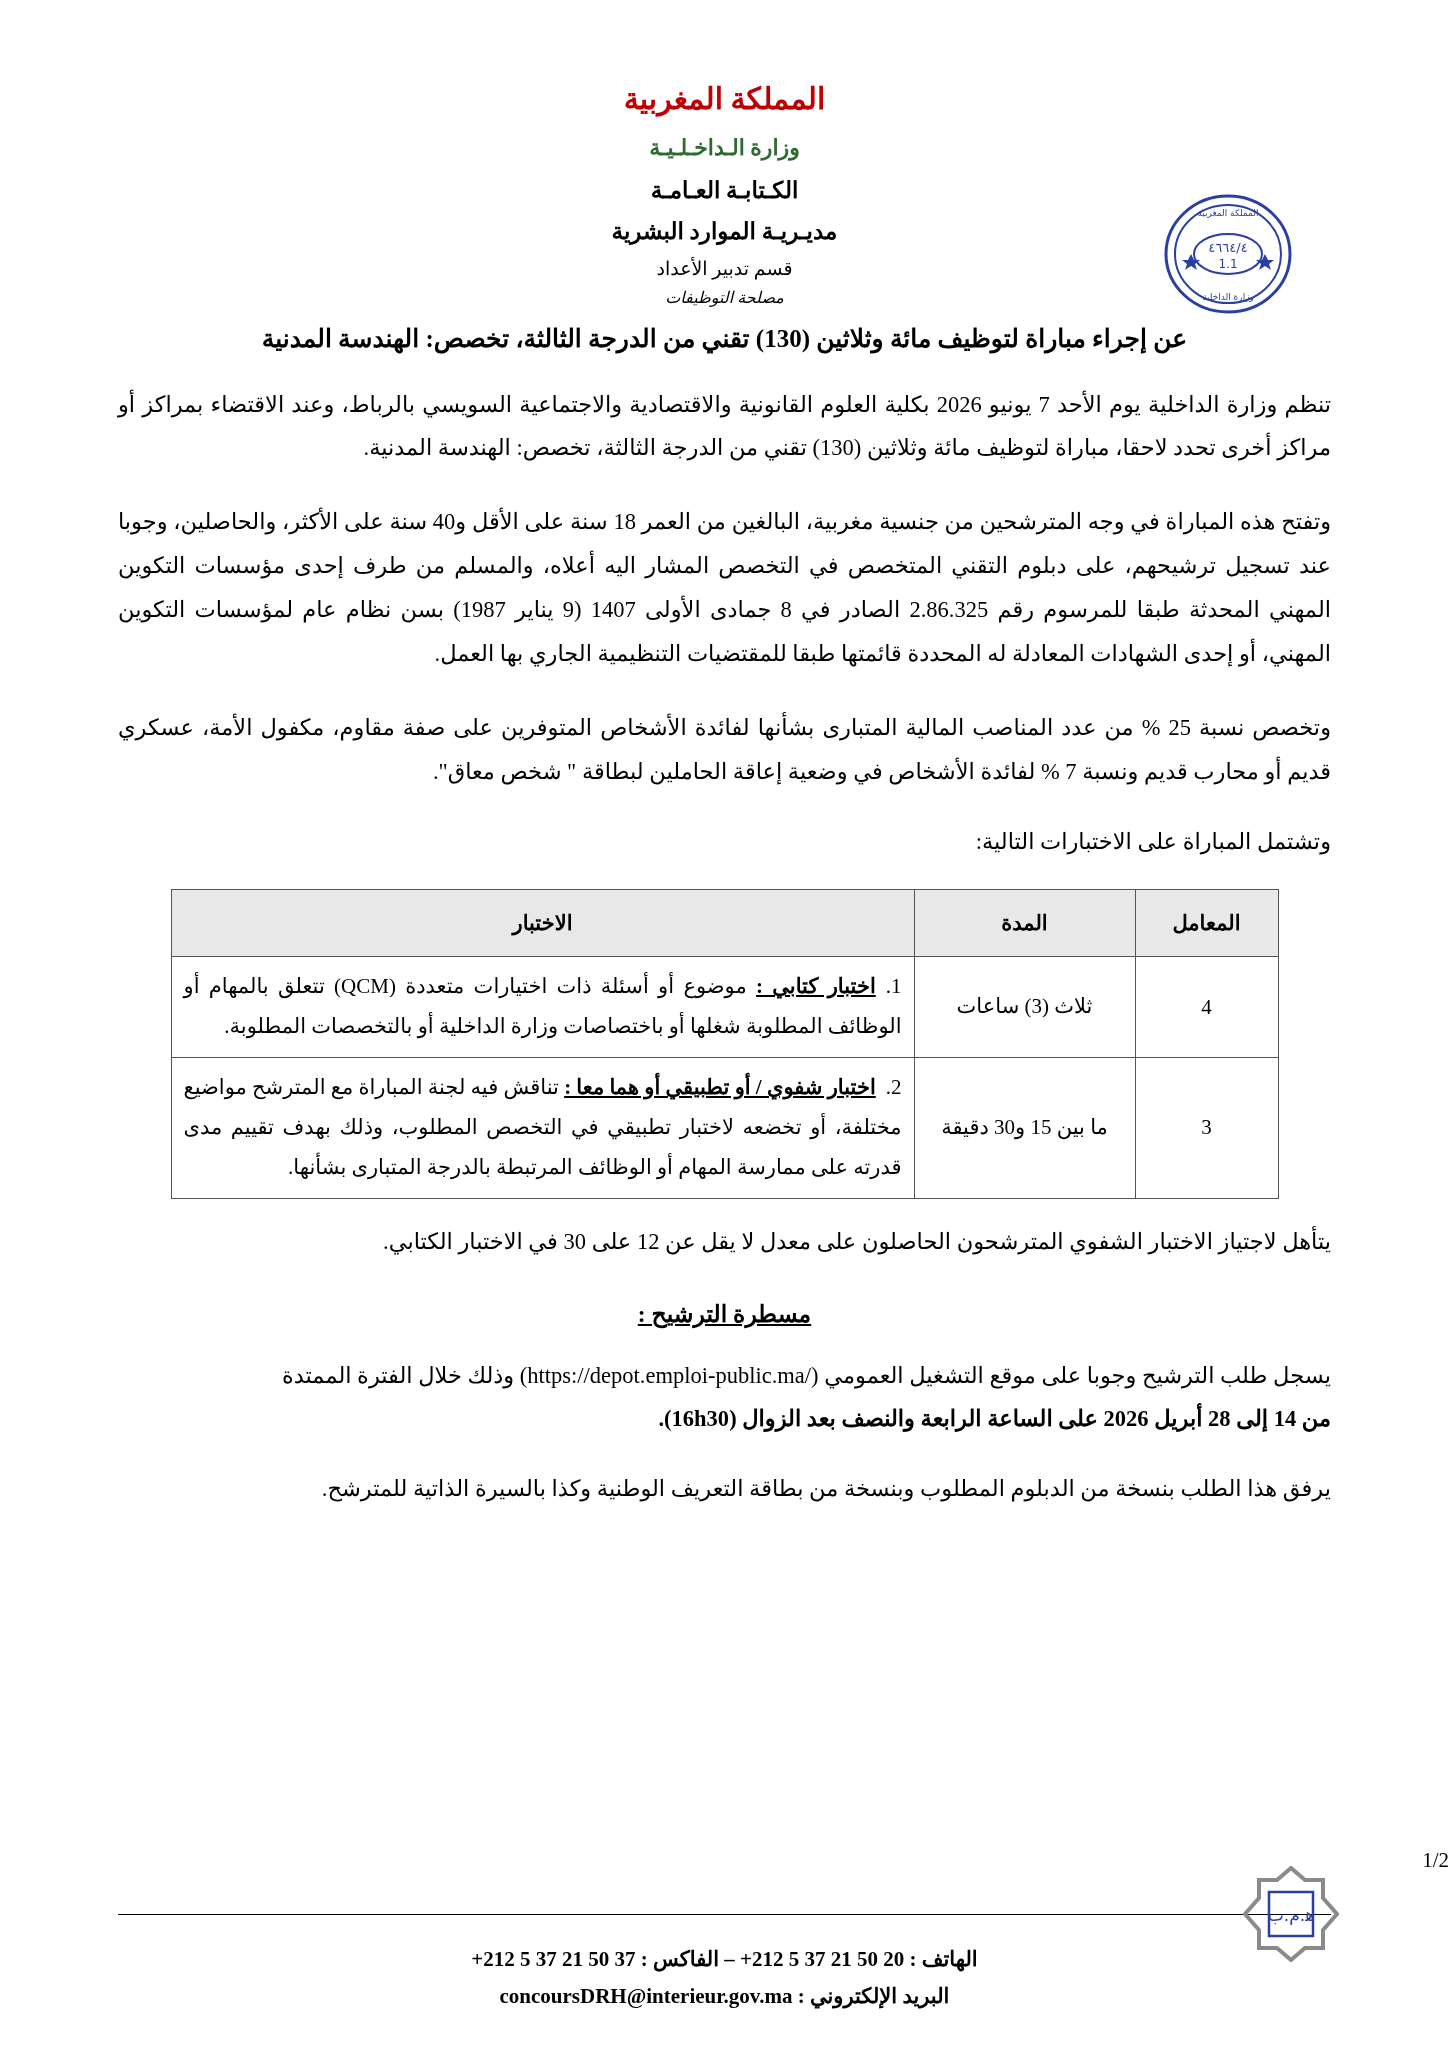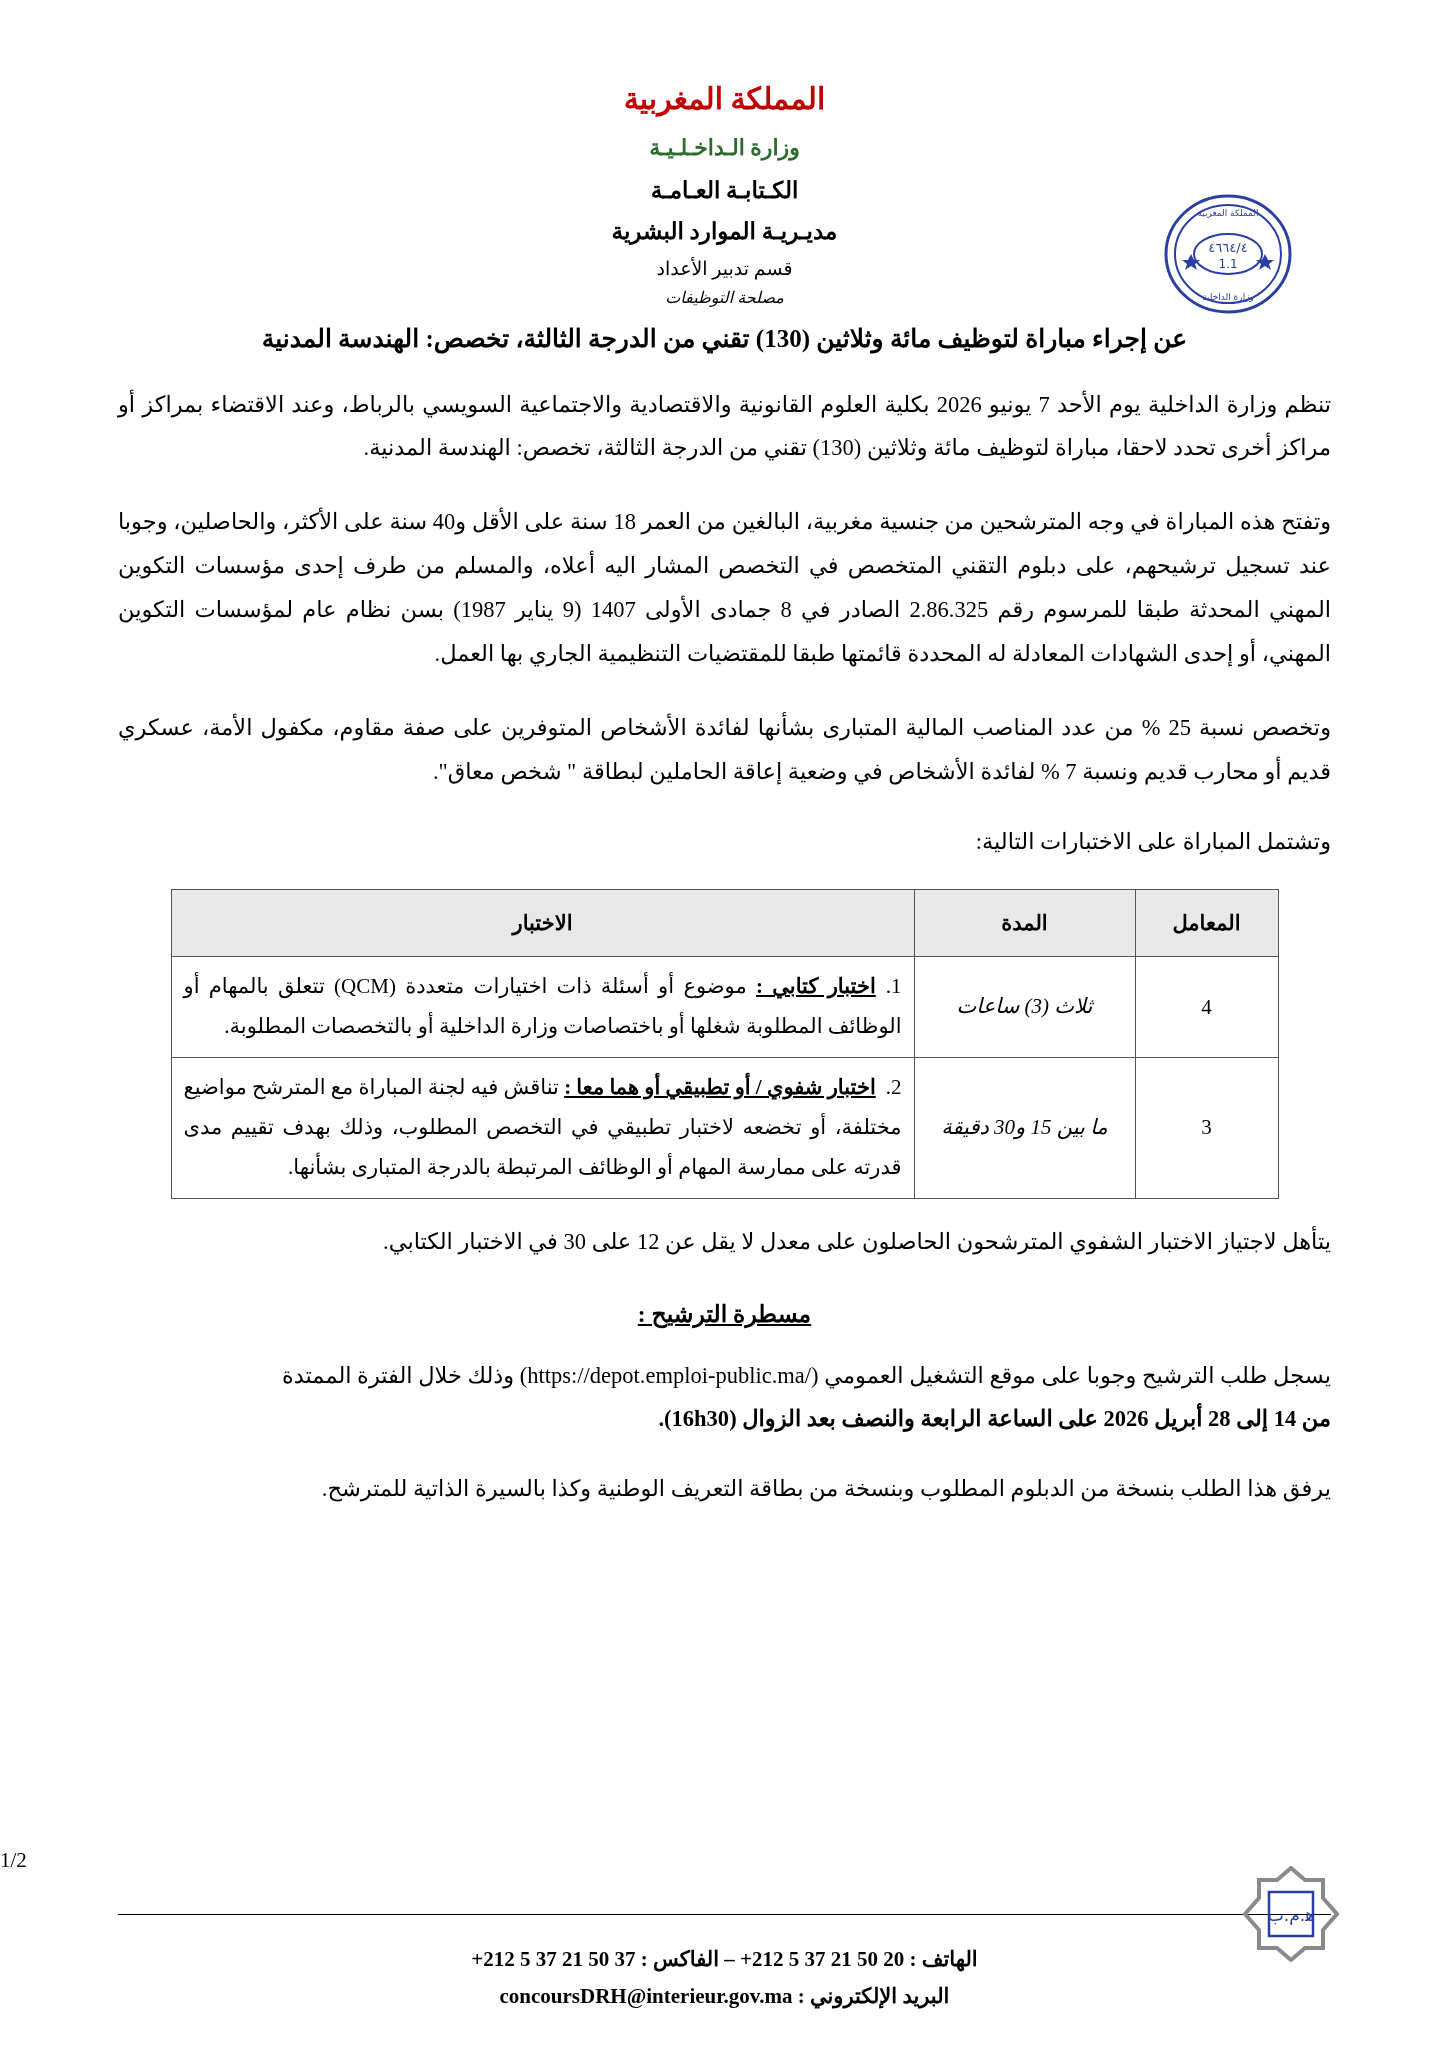--- a/index.html
+++ b/index.html
@@ -113,21 +113,21 @@
     font-weight: bold;
     height: 46px;
   }
   .col-coef { width: 118px; text-align: center; }
   .col-dur  { width: 196px; text-align: center; }
   .col-test { text-align: right; }
   td.col-test {
     line-height: 1.9;
     text-align: justify;
   }
-  td.col-dur { line-height: 1.8; font-style: italic; }
+  td.col-dur { line-height: 1.8; }
   .num { float: right; margin-left: 10px; }
   .bold-u { font-weight: bold; text-decoration: underline; }
 
   .after-table {
     font-size: 22.5px;
     line-height: 1.9;
     margin-top: 22px;
     text-align: right;
   }
   .section-head {
@@ -137,22 +137,23 @@
     margin-top: 36px;
     text-align: center;
   }
   .ltr { direction: ltr; unicode-bidi: embed; display: inline-block; }
 
   
   .pagenum {
     position: absolute;
     left: 0; right: 0;
     top: 1800px;
-    text-align: left;
+    text-align: right;
     font-size: 21px;
+    padding-left: 48px;
   }
   .footer-rule {
     position: absolute;
     left: 118px; right: 118px;
     top: 1866px;
     border-top: 1.5px solid #000;
   }
   .footer-logo {
     position: absolute;
     right: 110px;

